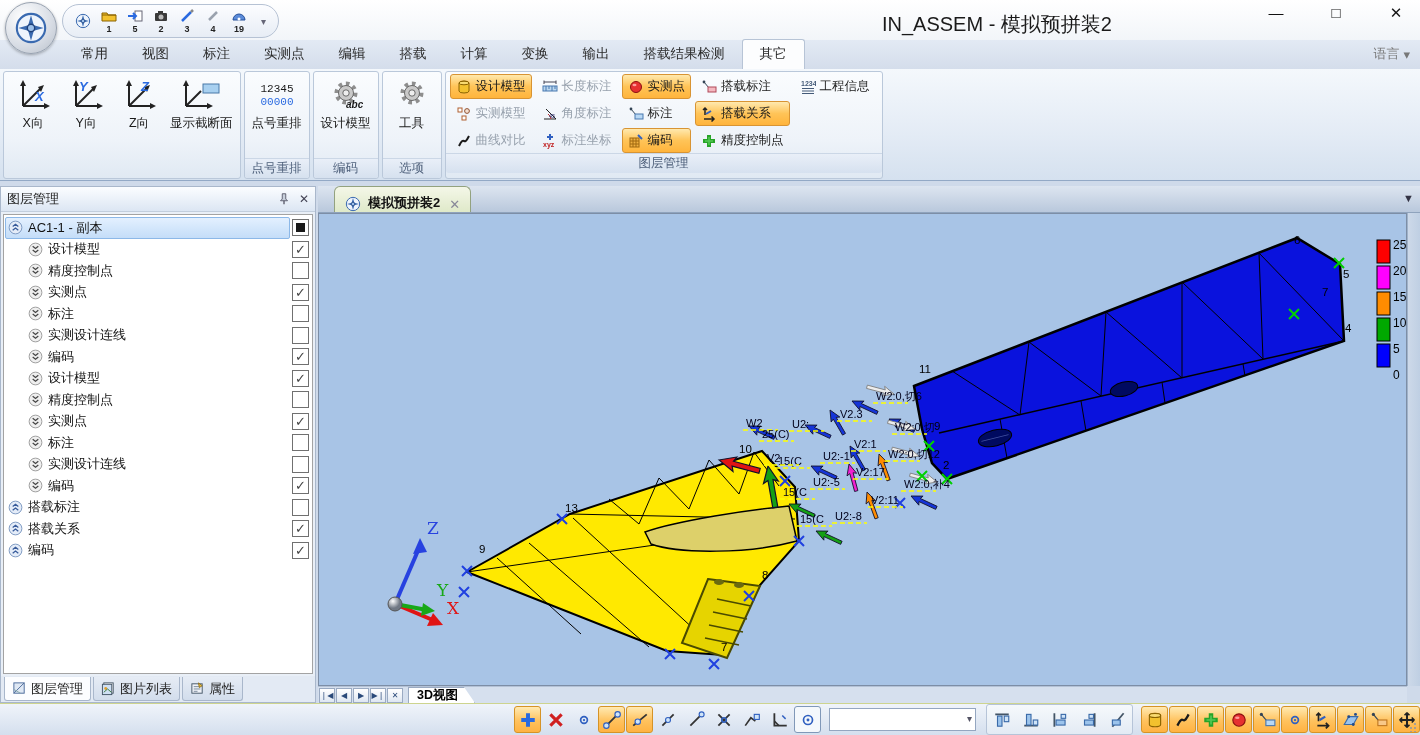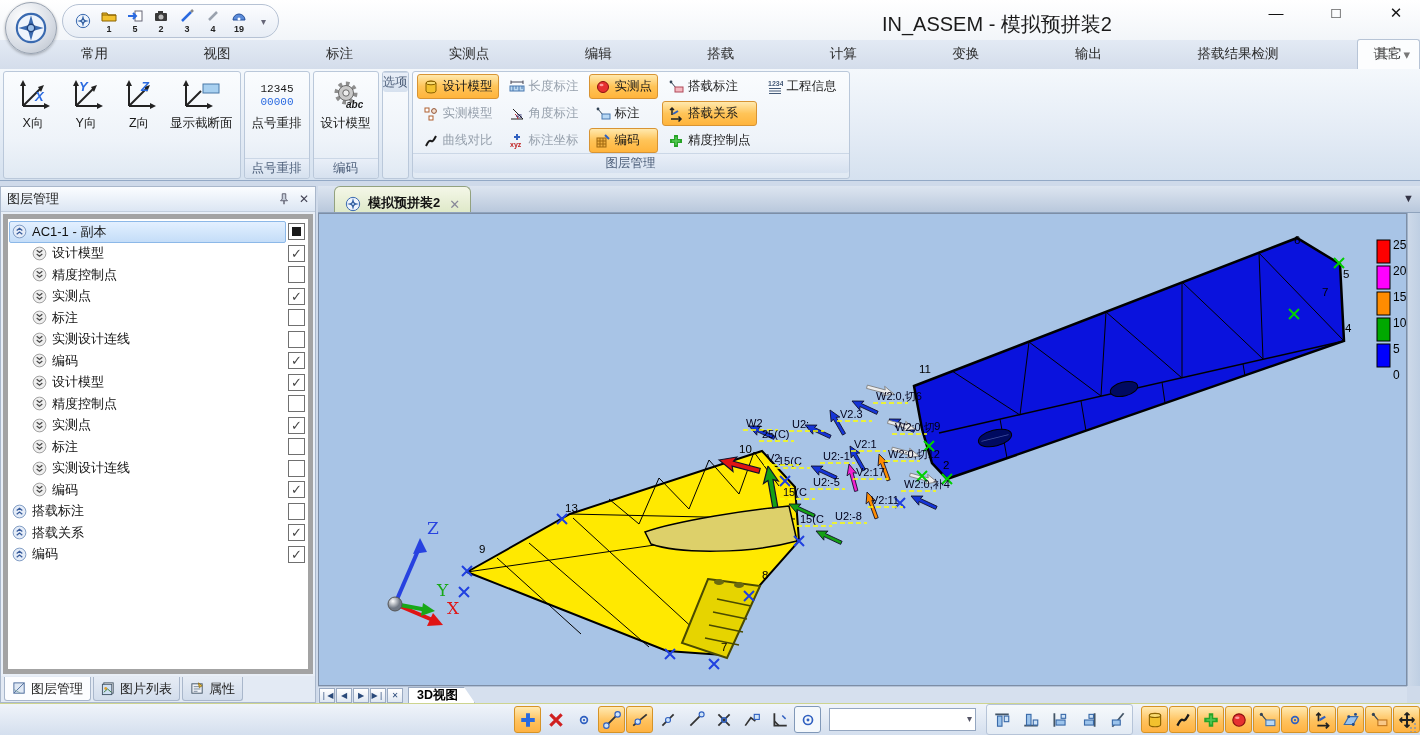--- a/index.html
+++ b/index.html
@@ -9,40 +9,40 @@
 .titlebar{position:absolute;left:0;top:0;right:0;height:40px;background:linear-gradient(#ffffff,#f2f5f9);}
 .app-btn{position:absolute;left:5px;top:2px;width:52px;height:52px;border-radius:50%;background:radial-gradient(circle at 35% 30%,#ffffff,#d7dce4 60%,#b8bfc9);border:1px solid #98a2b0;z-index:9;display:flex;align-items:center;justify-content:center;box-shadow:0 1px 3px rgba(0,0,0,.3);}
 .qat{position:absolute;left:62px;top:4px;height:34px;border:1px solid #b6c2d4;border-radius:17px;background:linear-gradient(#fcfdff,#e7edf5);display:flex;align-items:center;padding:0 12px;gap:10px;}
 .qat-item{display:flex;flex-direction:column;align-items:center;line-height:1;}
 .qat-num{font-size:9px;font-weight:bold;color:#222;margin-top:1px;}
 .qat-more{color:#667;font-size:10px;margin-left:4px;}
 .window-title{position:absolute;left:300px;right:308px;top:11px;text-align:right;font-size:20px;color:#1a1a1a;}
 .win-controls{position:absolute;right:14px;top:4px;display:flex;gap:40px;font-size:15px;color:#111;}
 .win-btn{width:20px;text-align:center;cursor:default;}
 
-.tabrow{position:absolute;left:0;top:40px;right:0;height:29px;background:linear-gradient(#e3eaf4,#d4ddeb);display:flex;align-items:flex-end;padding-left:64px;justify-content:space-between;}
+.tabrow{position:absolute;left:0;top:40px;right:0;height:29px;background:linear-gradient(#e3eaf4,#d4ddeb);display:flex;align-items:flex-end;padding-left:64px;}
 .rtab{padding:5px 17px 6px 17px;font-size:13.5px;color:#2a2a2a;border-radius:3px 3px 0 0;}
 .rtab.active{background:#fcfdfe;border:1px solid #b7c4d6;border-bottom:none;}
 .lang{position:absolute;right:10px;top:45px;color:#777;font-size:13px;display:flex;gap:4px;align-items:center;}
 
 .ribbon{position:absolute;left:0;top:69px;right:0;height:112px;background:linear-gradient(#f4f8fc,#e3ebf5 60%,#d5e1ef);border-bottom:1px solid #93a9c6;display:flex;align-items:stretch;gap:3px;padding:2px 0 1px 3px;}
 .rgroup{border:1px solid #bac8da;border-radius:3px;background:linear-gradient(#fafcfe,#eef3f9 65%,#e0e9f3);display:flex;flex-direction:column;}
 .rgroup-body{flex:1;display:flex;align-items:stretch;padding:3px 3px 0 3px;gap:1px;}
 .rgroup-label{height:20px;line-height:19px;text-align:center;font-size:12.5px;color:#4d5f7a;background:linear-gradient(#e9eff8,#d6e1ef);border-top:1px solid #cbd7e6;border-radius:0 0 3px 3px;}
 .bigbtn{min-width:52px;display:flex;flex-direction:column;align-items:center;justify-content:flex-start;padding:4px 4px 2px 4px;gap:4px;font-size:12.5px;color:#1a1a1a;border-radius:3px;}
 .gridwrap{display:flex;gap:4px;padding:2px 6px 0 4px;}
 .gcol{display:flex;flex-direction:column;gap:2px;}
 .smallbtn{display:flex;align-items:center;gap:4px;font-size:12.5px;color:#1a1a1a;height:25px;padding:0 5px;border-radius:3px;border:1px solid transparent;white-space:nowrap;}
 .smallbtn.active{background:linear-gradient(#ffe9ae,#ffc458 50%,#ffb43c);border:1px solid #d89433;}
 .smallbtn.disabled{color:#96a0ac;}
 
 .left-panel{position:absolute;left:0;top:186px;width:316px;bottom:32px;background:#e9eff7;border:1px solid #a9b7cb;display:flex;flex-direction:column;}
 .panel-header{height:25px;background:linear-gradient(#fbfdff,#dce6f3);display:flex;align-items:center;padding:0 6px;font-size:13px;color:#222;border-bottom:1px solid #c2cedd;}
 .panel-header .sp{flex:1;}
-.tree{flex:1;background:#fff;border:5px solid #a3a3a3;margin:2px;position:relative;overflow:hidden;padding-top:2px;}
+.tree{flex:1;background:#fff;border:1px solid #a3a3a3;margin:2px;position:relative;overflow:hidden;padding-top:2px;}
 .trow{height:21.5px;display:flex;align-items:center;font-size:13px;color:#111;position:relative;padding-right:24px;}
 .trow .lbl{margin-left:5px;white-space:nowrap;}
 .trow.sel .selbg{position:absolute;left:1px;right:22px;top:0;bottom:0;background:linear-gradient(#e3f0ff,#c4ddf8);border:1px solid #8cb8e8;border-radius:2px;}
 .trow>*{position:relative;}
 .chk{position:absolute!important;right:3px;top:2px;width:17px;height:17px;border:1px solid #707070;background:#fff;display:flex;align-items:center;justify-content:center;font-size:13px;color:#444;line-height:1;}
 .chk.square::after{content:"";width:9px;height:9px;background:#1a1a1a;}
 .left-tabs{height:26px;display:flex;gap:2px;padding:1px 3px;background:#e3eaf4;align-items:stretch;}
 .ltab{display:flex;align-items:center;gap:4px;padding:0 7px;font-size:13px;color:#222;border:1px solid #a9b7cb;border-top:none;background:linear-gradient(#e6ecf5,#d2ddec);border-radius:0 0 3px 3px;}
 .ltab.active{background:#fcfdff;}
 
@@ -258,20 +258,32 @@
                 <circle cx="17" cy="14" r="3.2" fill="#eee" stroke="#6a6a6a"></circle>
                 <text x="17" y="29" font-size="10" font-style="italic" font-weight="bold" fill="#1a1a1a">abc</text>
               </svg>
             </span>
             <span>设计模型</span>
           </div>
         </div>
         <div class="rgroup-label">编码</div>
       </div>
       <div class="rgroup">
+        <div class="rgroup-body">
+          <div class="bigbtn">
+            <span class="icon">
+              <svg width="34" height="32" viewBox="0 0 34 32">
+                <circle cx="17" cy="14" r="9" fill="none" stroke="#8e8e8e" stroke-width="5" stroke-dasharray="3.4,3.6"></circle>
+                <circle cx="17" cy="14" r="7.5" fill="#c9c9c9" stroke="#6a6a6a"></circle>
+                <circle cx="17" cy="14" r="3.2" fill="#eee" stroke="#6a6a6a"></circle>
+              </svg>
+            </span>
+            <span>工具</span>
+          </div>
+        </div>
         <div class="rgroup-label">选项</div>
       </div>
       <div class="rgroup">
         <div class="gridwrap">
           <div class="gcol">
             <div class="smallbtn active">
               <span class="icon">
                 <svg width="16" height="16" viewBox="0 0 16 16">
                   <path d="M3,4 Q3,2 8,2 Q13,2 13,4 L13,12 Q13,14 8,14 Q3,14 3,12 Z" fill="#f2c12e" stroke="#8a6200"></path>
                   <ellipse cx="8" cy="4" rx="5" ry="1.8" fill="#f8da70" stroke="#8a6200"></ellipse>

